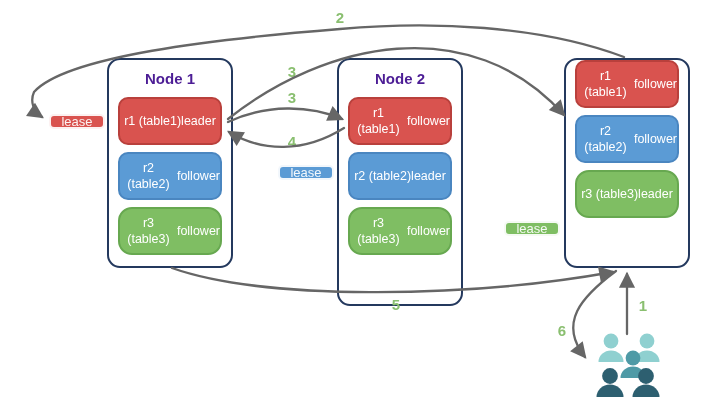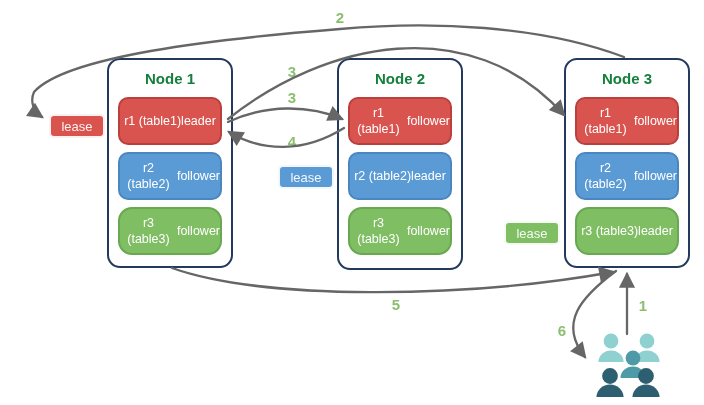--- a/index.html
+++ b/index.html
@@ -3,35 +3,35 @@
 <meta charset="utf-8">
 <style>
   html,body{margin:0;padding:0;background:#fff;}
   .canvas{position:relative;width:704px;height:405px;background:#ffffff;
           font-family:"Liberation Sans",sans-serif;overflow:hidden;}
 
   
   .node{position:absolute;top:58px;width:126px;height:210px;background:#fff;
         border:2px solid #24395e;border-radius:13px;box-sizing:border-box;z-index:1;}
   #node1{left:107px}
-  #node2{left:337px;height:212px}
+  #node2{left:337px;height:248px}
   #node3{left:564px}
   .node-title{height:37px;display:flex;align-items:center;justify-content:center;
-              font-weight:bold;font-size:15px;color:#15803d;}
+              font-weight:bold;font-size:15px;color:#4c1d95;}
 
   
   .replica{margin:0 9px 7px;height:48px;border-radius:10px;border:2px solid;
            box-sizing:border-box;display:flex;flex-direction:row;align-items:center;
            justify-content:center;color:#fff;font-size:12.5px;line-height:1.3;text-align:center;}
   .red{background:#d9534f;border-color:#b9403c;}
   .blue{background:#5b9bd5;border-color:#4a86c0;}
   .green{background:#7fbe63;border-color:#67a850;border-radius:14px;}
 
   
-  .lease{position:absolute;z-index:2;width:56px;height:24px;border:2px solid;border-radius:5px;
+  .lease{position:absolute;z-index:2;width:56px;height:15px;border:2px solid;border-radius:5px;
          box-sizing:border-box;display:flex;align-items:center;justify-content:center;
          font-size:13px;color:rgba(255,255,255,0.92);}
   #lease1{left:49px;top:114px;}
   #lease2{left:278px;top:165px;}
   #lease3{left:504px;top:221px;}
 
   
   .step{position:absolute;z-index:3;width:18px;text-align:center;
         font-size:15px;font-weight:bold;color:#8abf70;}
   #s2{left:331px;top:9px}
@@ -75,21 +75,20 @@
       <span>r2 (table2)</span>
       <span>leader</span>
     </div>
     <div class="replica green">
       <span>r3 (table3)</span>
       <span>follower</span>
     </div>
   </div>
 
   <div class="node" id="node3">
-    <div class="node-title">Node 3</div>
     <div class="replica red">
       <span>r1 (table1)</span>
       <span>follower</span>
     </div>
     <div class="replica blue">
       <span>r2 (table2)</span>
       <span>follower</span>
     </div>
     <div class="replica green">
       <span>r3 (table3)</span>

